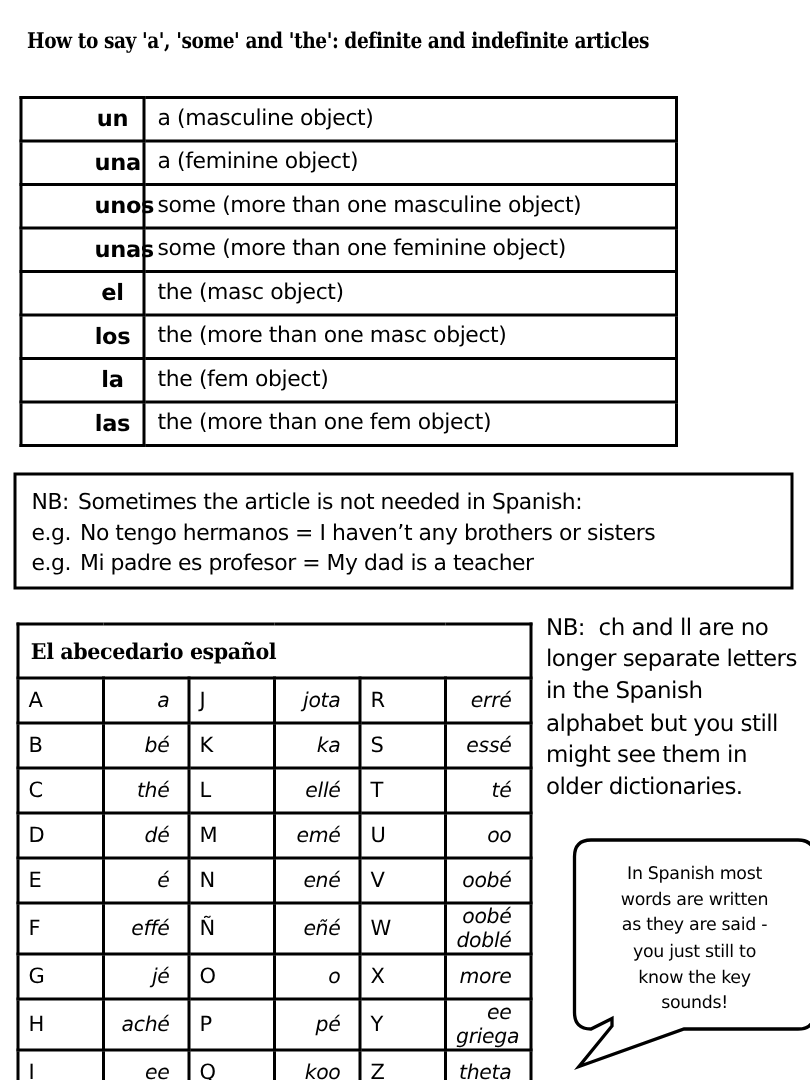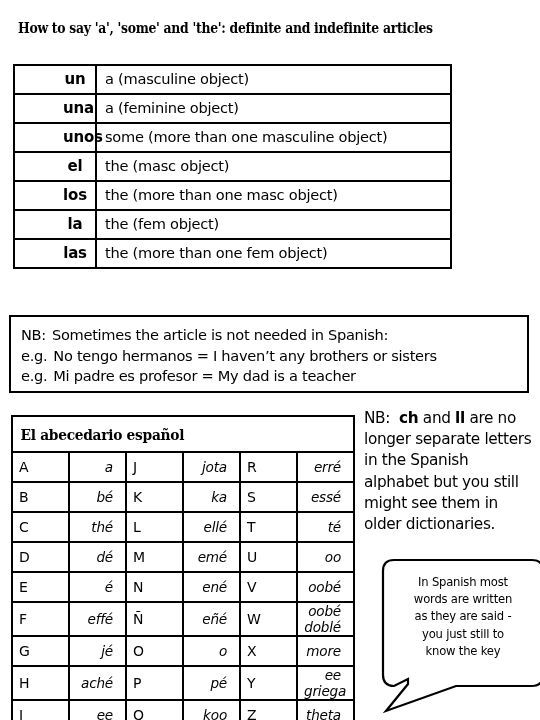--- a/index.html
+++ b/index.html
@@ -125,21 +125,21 @@
   
   #side-note {
     position: absolute;
     left: 364px;
     top: 408px;
     width: 172px;
     font-size: 15.3px;
     line-height: 21.2px;
     letter-spacing: -0.35px;
   }
-  #side-note .bold-bit { font-weight: bold; margin-top: 16px; }
+  #side-note .bold-bit { font-weight: normal; margin-top: 16px; }
 
   
   #speech-bubble {
     position: absolute;
     left: 381px;
     top: 558px;
     width: 164px;
     height: 162px;
   }
   #speech-bubble svg {
@@ -169,20 +169,24 @@
       <td class="term">un</td>
       <td class="meaning">a (masculine object)</td>
     </tr>
     <tr>
       <td class="term">una</td>
       <td class="meaning">a (feminine object)</td>
     </tr>
     <tr>
       <td class="term">unos</td>
       <td class="meaning">some (more than one masculine object)</td>
+    </tr>
+    <tr>
+      <td class="term">unas</td>
+      <td class="meaning">some (more than one feminine object)</td>
     </tr>
     <tr>
       <td class="term">el</td>
       <td class="meaning">the (masc object)</td>
     </tr>
     <tr>
       <td class="term">los</td>
       <td class="meaning">the (more than one masc object)</td>
     </tr>
     <tr>
@@ -293,14 +297,15 @@
 <div id="speech-bubble">
   <svg width="164" height="162" viewBox="0 0 164 162">
     <path d="M 13 2 L 151 2 Q 162 2 162 13 L 162 117 Q 162 128 151 128 L 75 128 L 5 153 L 27 126 L 27 121 L 13 128 Q 2 128 2 117 L 2 13 Q 2 2 13 2 Z" fill="#ffffff" stroke="#000000" stroke-width="2.2" stroke-linejoin="miter"></path>
   </svg>
   <div id="bubble-text">
     <div>In Spanish most</div>
     <div>words are written</div>
     <div>as they are said -</div>
     <div>you just still to</div>
     <div>know the key</div>
+    <div>sounds!</div>
   </div>
 </div>
 
 </body></html>

